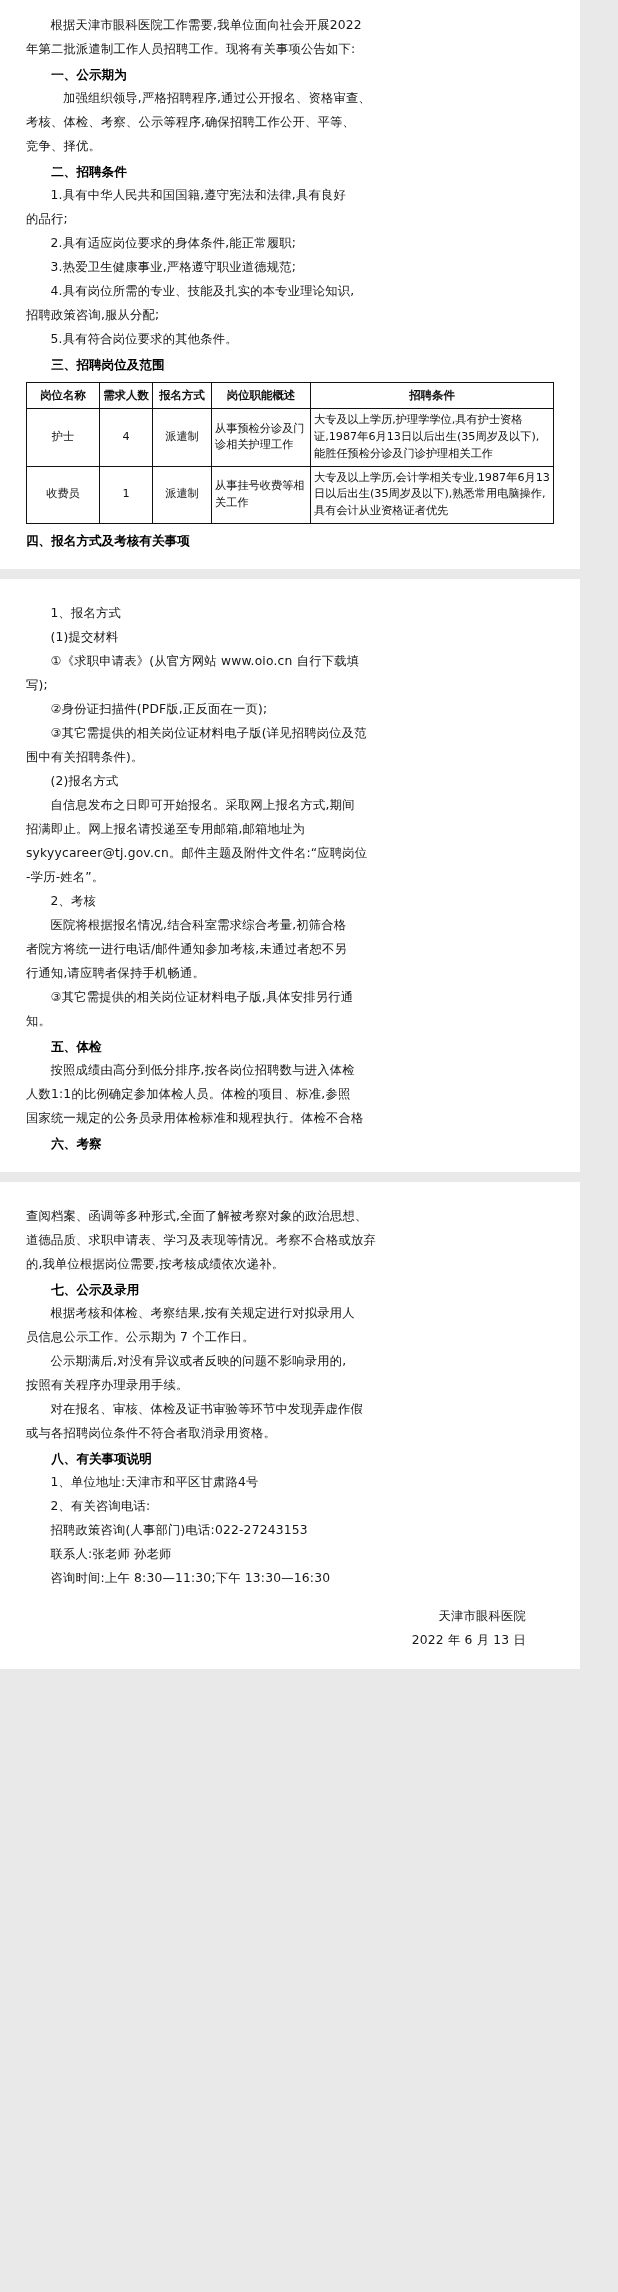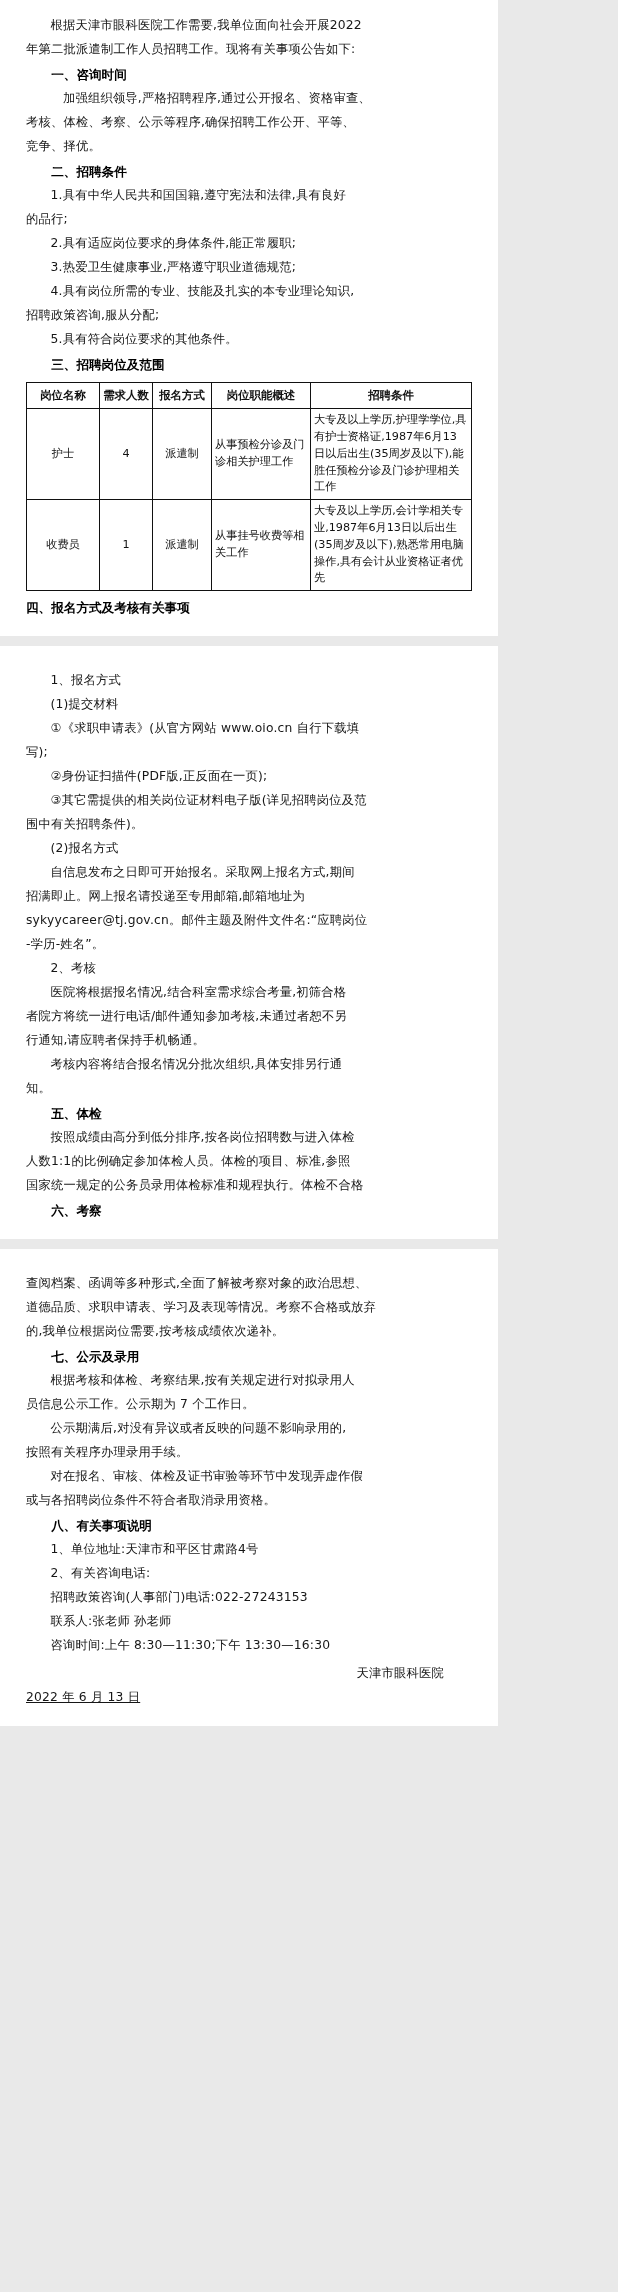--- a/index.html
+++ b/index.html
@@ -5,21 +5,21 @@
   html, body {
     margin: 0;
     padding: 0;
     background: #e9e9e9;
     font-family: "DejaVu Sans", "Liberation Sans", sans-serif;
   }
   body {
     width: 618px;
   }
   .page {
-    width: 498px;
+    width: 580px;
     box-sizing: border-box;
     background: #ffffff;
     padding: 14px 26px 16px 26px;
     margin: 0 0 10px 0;
   }
   .page:last-child { margin-bottom: 0; }
 
   p, div.ln {
     font-size: 12.3px;
     line-height: 1.95;
@@ -59,32 +59,32 @@
     padding: 4px 2px;
   }
   td.c { text-align: center; }
   td.l { text-align: left; }
   .col1 { width: 68px; }
   .col2 { width: 48px; }
   .col3 { width: 54px; }
   .col4 { width: 94px; }
   .col5 { width: auto; }
 
-  .sig { margin-top: 4px; }
+  .sig { margin-top: 14px; }
   .sig .ln { text-align: right; padding-right: 42px; }
   .gap-m { height: 9px; }
 </style>
 </head>
 <body>
 
 <div class="page">
   <div class="ln ind2">根据天津市眼科医院工作需要,我单位面向社会开展2022</div>
   <div class="ln">年第二批派遣制工作人员招聘工作。现将有关事项公告如下:</div>
 
-  <div class="heading">一、咨询时间</div>
+  <div class="heading">一、公示期为</div>
   <div class="ln ind3">加强组织领导,严格招聘程序,通过公开报名、资格审查、</div>
   <div class="ln">考核、体检、考察、公示等程序,确保招聘工作公开、平等、</div>
   <div class="ln">竞争、择优。</div>
 
   <div class="heading">二、招聘条件</div>
   <div class="ln ind2">1.具有中华人民共和国国籍,遵守宪法和法律,具有良好</div>
   <div class="ln">的品行;</div>
   <div class="ln ind2">2.具有适应岗位要求的身体条件,能正常履职;</div>
   <div class="ln ind2">3.热爱卫生健康事业,严格遵守职业道德规范;</div>
   <div class="ln ind2">4.具有岗位所需的专业、技能及扎实的本专业理论知识,</div>
@@ -137,21 +137,21 @@
   <div class="ln ind2">(2)报名方式</div>
   <div class="ln ind2">自信息发布之日即可开始报名。采取网上报名方式,期间</div>
   <div class="ln">招满即止。网上报名请投递至专用邮箱,邮箱地址为</div>
   <div class="ln">sykyycareer@tj.gov.cn。邮件主题及附件文件名:“应聘岗位</div>
   <div class="ln">-学历-姓名”。</div>
 
   <div class="ln ind2">2、考核</div>
   <div class="ln ind2">医院将根据报名情况,结合科室需求综合考量,初筛合格</div>
   <div class="ln">者院方将统一进行电话/邮件通知参加考核,未通过者恕不另</div>
   <div class="ln">行通知,请应聘者保持手机畅通。</div>
-  <div class="ln ind2">考核内容将结合报名情况分批次组织,具体安排另行通</div>
+  <div class="ln ind2">③其它需提供的相关岗位证材料电子版,具体安排另行通</div>
   <div class="ln">知。</div>
 
   <div class="heading">五、体检</div>
   <div class="ln ind2">按照成绩由高分到低分排序,按各岗位招聘数与进入体检</div>
   <div class="ln">人数1:1的比例确定参加体检人员。体检的项目、标准,参照</div>
   <div class="ln">国家统一规定的公务员录用体检标准和规程执行。体检不合格</div>
 
   <div class="heading">六、考察</div>
 </div>
 
@@ -171,15 +171,15 @@
 
   <div class="heading">八、有关事项说明</div>
   <div class="ln ind2">1、单位地址:天津市和平区甘肃路4号</div>
   <div class="ln ind2">2、有关咨询电话:</div>
   <div class="ln ind2">招聘政策咨询(人事部门)电话:022-27243153</div>
   <div class="ln ind2">联系人:张老师 孙老师</div>
   <div class="ln ind2">咨询时间:上午 8:30—11:30;下午 13:30—16:30</div>
 
   <div class="sig">
     <div class="ln" style="text-align:right;padding-right:28px;">天津市眼科医院</div>
-    <div class="ln" style="text-align:left;padding-right:28px;text-decoration:underline;">2022 年 6 月 13 日</div>
+    <div class="ln" style="text-align:right;padding-right:28px;">2022 年 6 月 13 日</div>
   </div>
 </div>
 
 </body></html>

